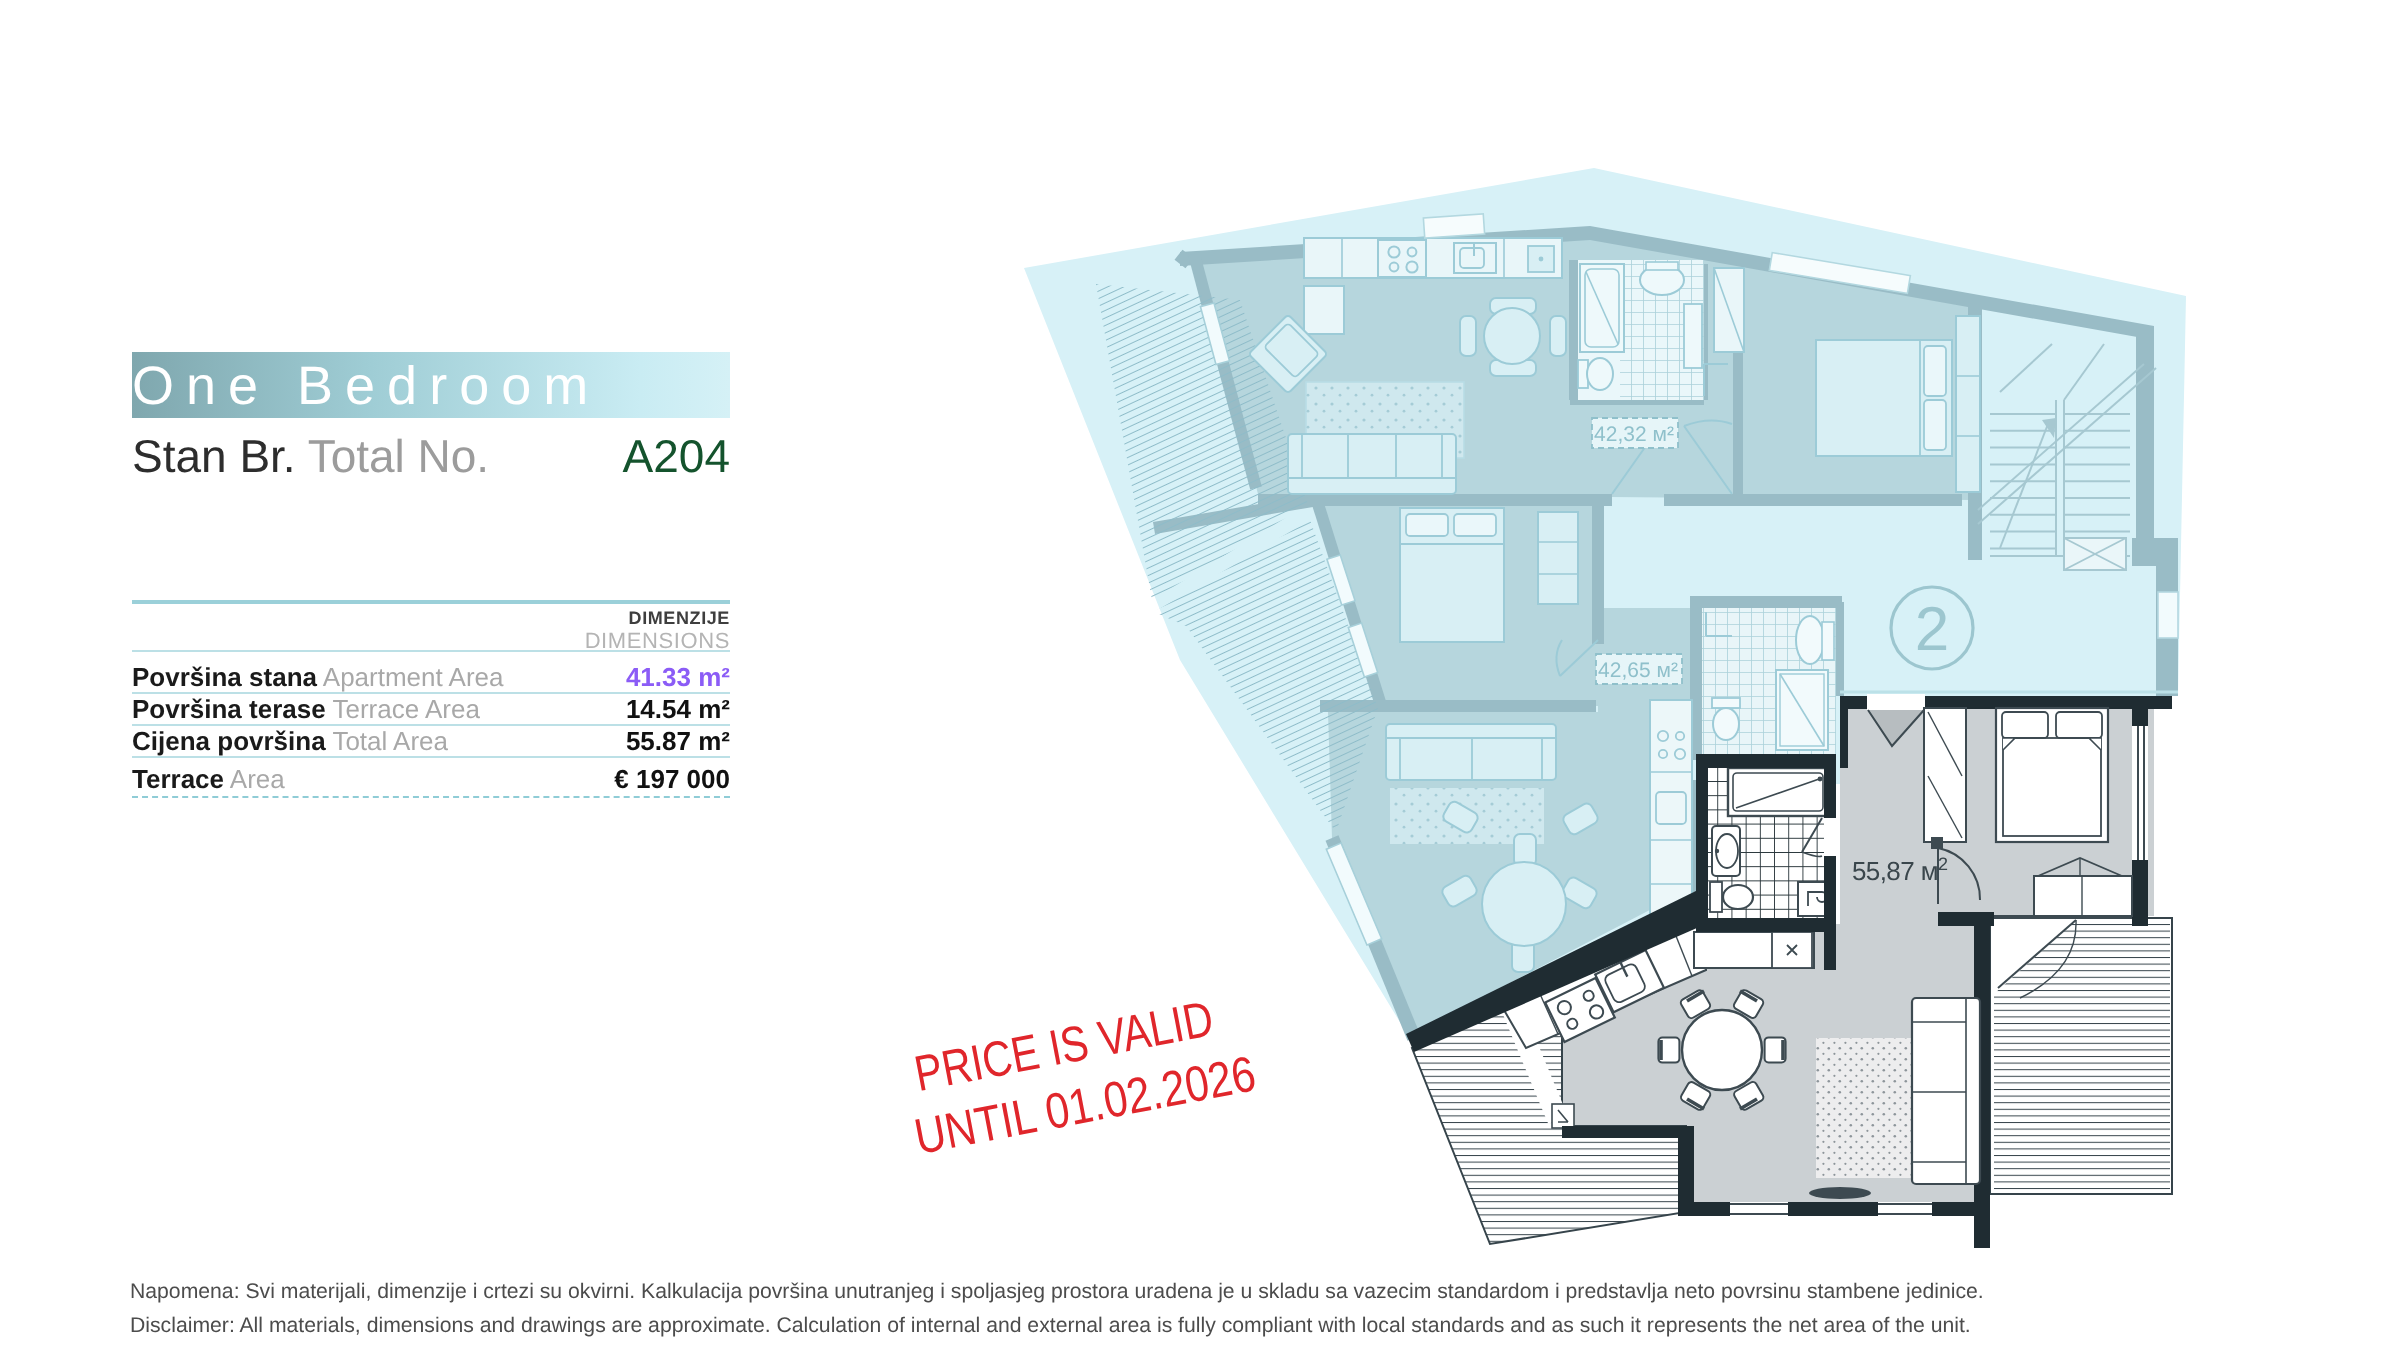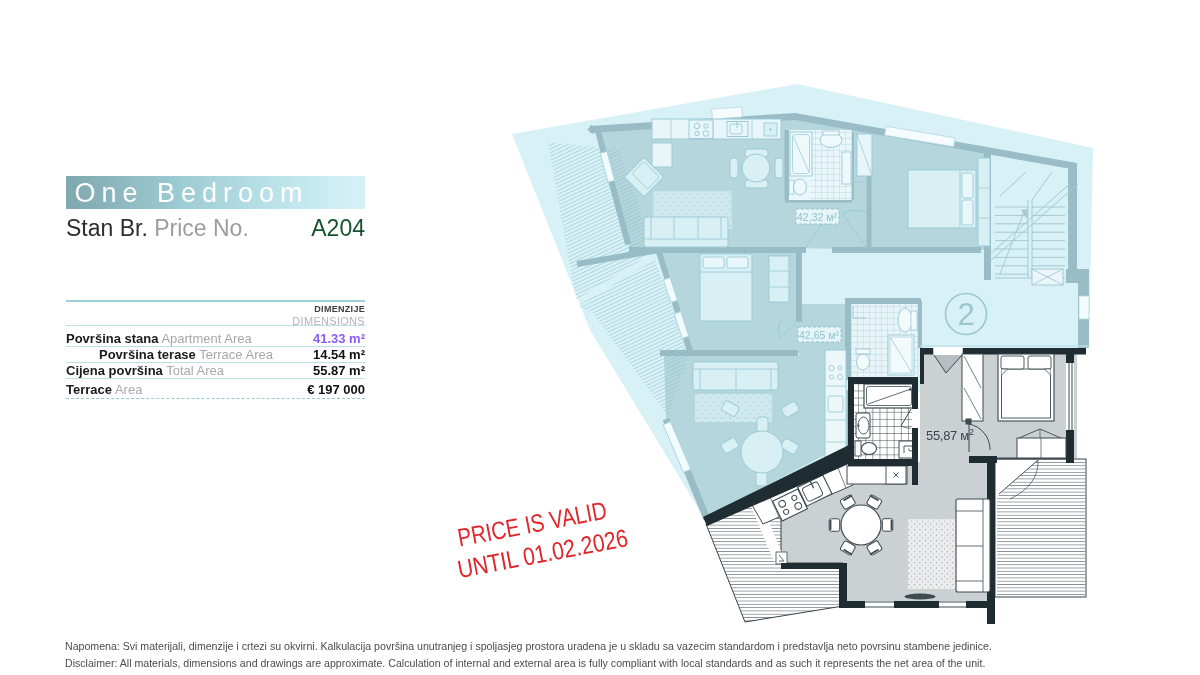--- a/index.html
+++ b/index.html
@@ -5,33 +5,33 @@
   html,body{margin:0;padding:0;}
   body{width:1200px;height:675px;position:relative;background:#ffffff;overflow:hidden;
        font-family:"Liberation Sans",sans-serif;}
   .abs{position:absolute;}
 </style>
 </head>
 <body>
 
 <div class="abs" style="left:66px;top:176px;width:299px;height:33px;background:linear-gradient(90deg,#7fa7ae 0%,#9fcdd5 40%,#c9ecf3 85%,#d5f1f6 100%);"></div>
 
-<div class="abs" style="left:66px;top:176px;width:251px;height:33px;line-height:34px;text-align:center;color:#ffffff;font-size:27px;letter-spacing:6px;">One Bedroom</div>
-
-<div class="abs" style="left:66px;top:215px;width:299px;height:30px;font-size:23px;color:#2d2d2d;">Stan Br. <span style="color:#9c9c9c;">Price No.</span><span style="float:right;color:#14532d;">A204</span></div>
+<div class="abs" style="left:66px;top:176px;width:251px;height:33px;line-height:34px;text-align:left;color:#ffffff;font-size:27px;letter-spacing:6px;">One Bedroom</div>
+
+<div class="abs" style="left:66px;top:215px;width:299px;height:30px;font-size:23px;color:#2d2d2d;">Stan Br. <span style="color:#9c9c9c;">Total No.</span><span style="float:right;color:#14532d;">A204</span></div>
 
 <div class="abs" style="left:66px;top:300px;width:299px;border-top:2px solid #9bd0d9;"></div>
 <div class="abs" style="left:66px;top:304px;width:299px;text-align:right;font-size:9px;font-weight:bold;color:#3e3e3e;letter-spacing:0.3px;">DIMENZIJE</div>
 <div class="abs" style="left:66px;top:315px;width:299px;text-align:right;font-size:11px;color:#b4b4b4;letter-spacing:0.3px;">DIMENSIONS</div>
 <div class="abs" style="left:66px;top:325px;width:299px;border-top:1px solid #bce0e6;"></div>
 
 <div class="abs" style="left:66px;top:331px;width:299px;font-size:13px;"><b style="color:#1a1a1a;text-align:center;">Površina stana</b> <span style="color:#a8a8a8;">Apartment Area</span><span style="float:right;font-weight:bold;color:#8b5cf6;">41.33 m²</span></div>
 <div class="abs" style="left:66px;top:346px;width:299px;border-top:1px solid #bce0e6;"></div>
 
-<div class="abs" style="left:66px;top:347px;width:299px;font-size:13px;"><b style="color:#1a1a1a;margin-left:33px;">Površina terase</b> <span style="color:#a8a8a8;">Terrace Area</span><span style="float:right;font-weight:bold;color:#111;">14.54 m²</span></div>
+<div class="abs" style="left:66px;top:347px;width:299px;font-size:13px;"><b style="color:#1a1a1a;">Površina terase</b> <span style="color:#a8a8a8;">Terrace Area</span><span style="float:right;font-weight:bold;color:#111;">14.54 m²</span></div>
 <div class="abs" style="left:66px;top:362px;width:299px;border-top:1px solid #bce0e6;"></div>
 
 <div class="abs" style="left:66px;top:363px;width:299px;font-size:13px;"><b style="color:#1a1a1a;">Cijena površina</b> <span style="color:#a8a8a8;">Total Area</span><span style="float:right;font-weight:bold;color:#111;">55.87 m²</span></div>
 <div class="abs" style="left:66px;top:378px;width:299px;border-top:1px solid #bce0e6;"></div>
 
 <div class="abs" style="left:66px;top:382px;width:299px;font-size:13px;"><b style="color:#1a1a1a;">Terrace</b> <span style="color:#a8a8a8;">Area</span><span style="float:right;font-weight:bold;color:#111;">€ 197 000</span></div>
 <div class="abs" style="left:66px;top:398px;width:299px;border-top:1px dashed #8fccd6;"></div>
 
 <div class="abs" style="left:455px;top:523px;width:260px;transform:rotate(-10.8deg);transform-origin:0 0;color:#e0262b;font-size:25px;line-height:31px;white-space:nowrap;">
     <div style="transform:scaleX(0.82);transform-origin:0 50%;">PRICE IS VALID</div>

